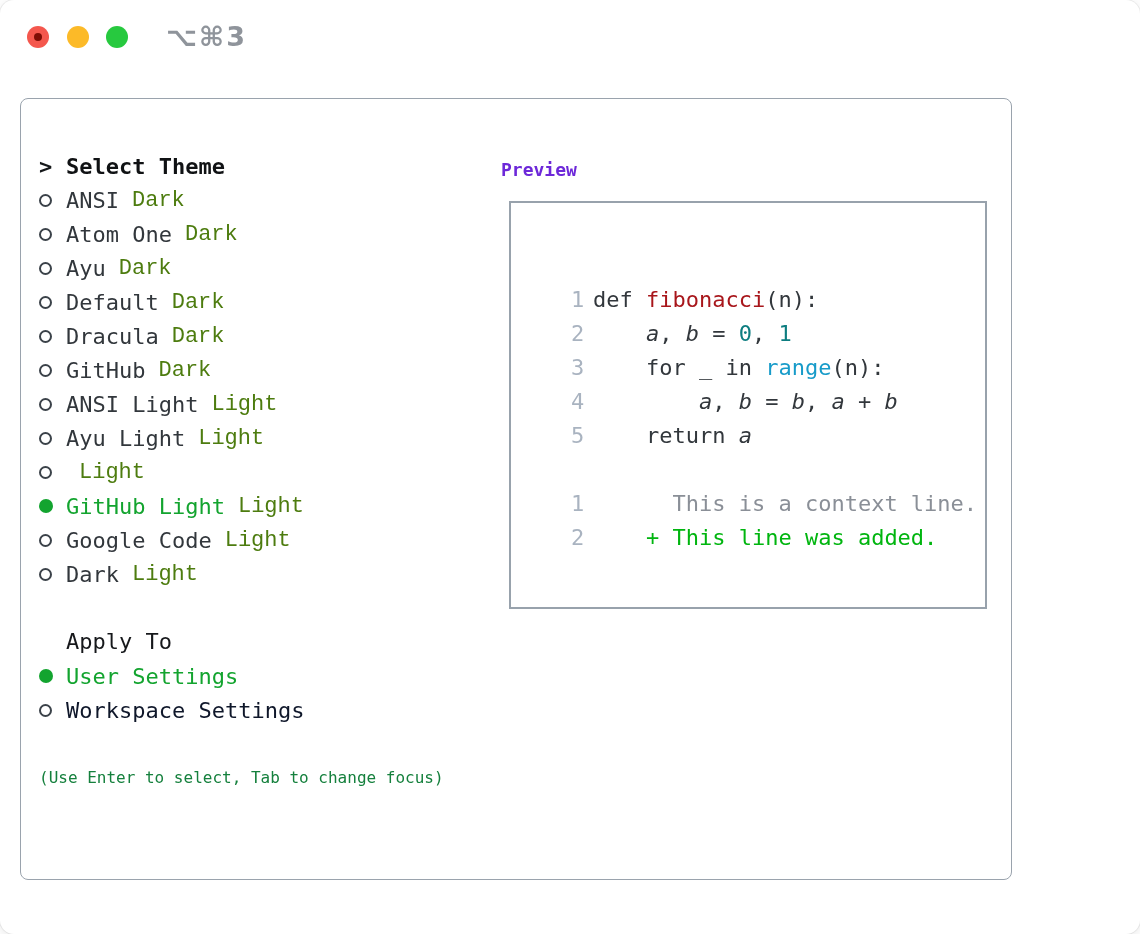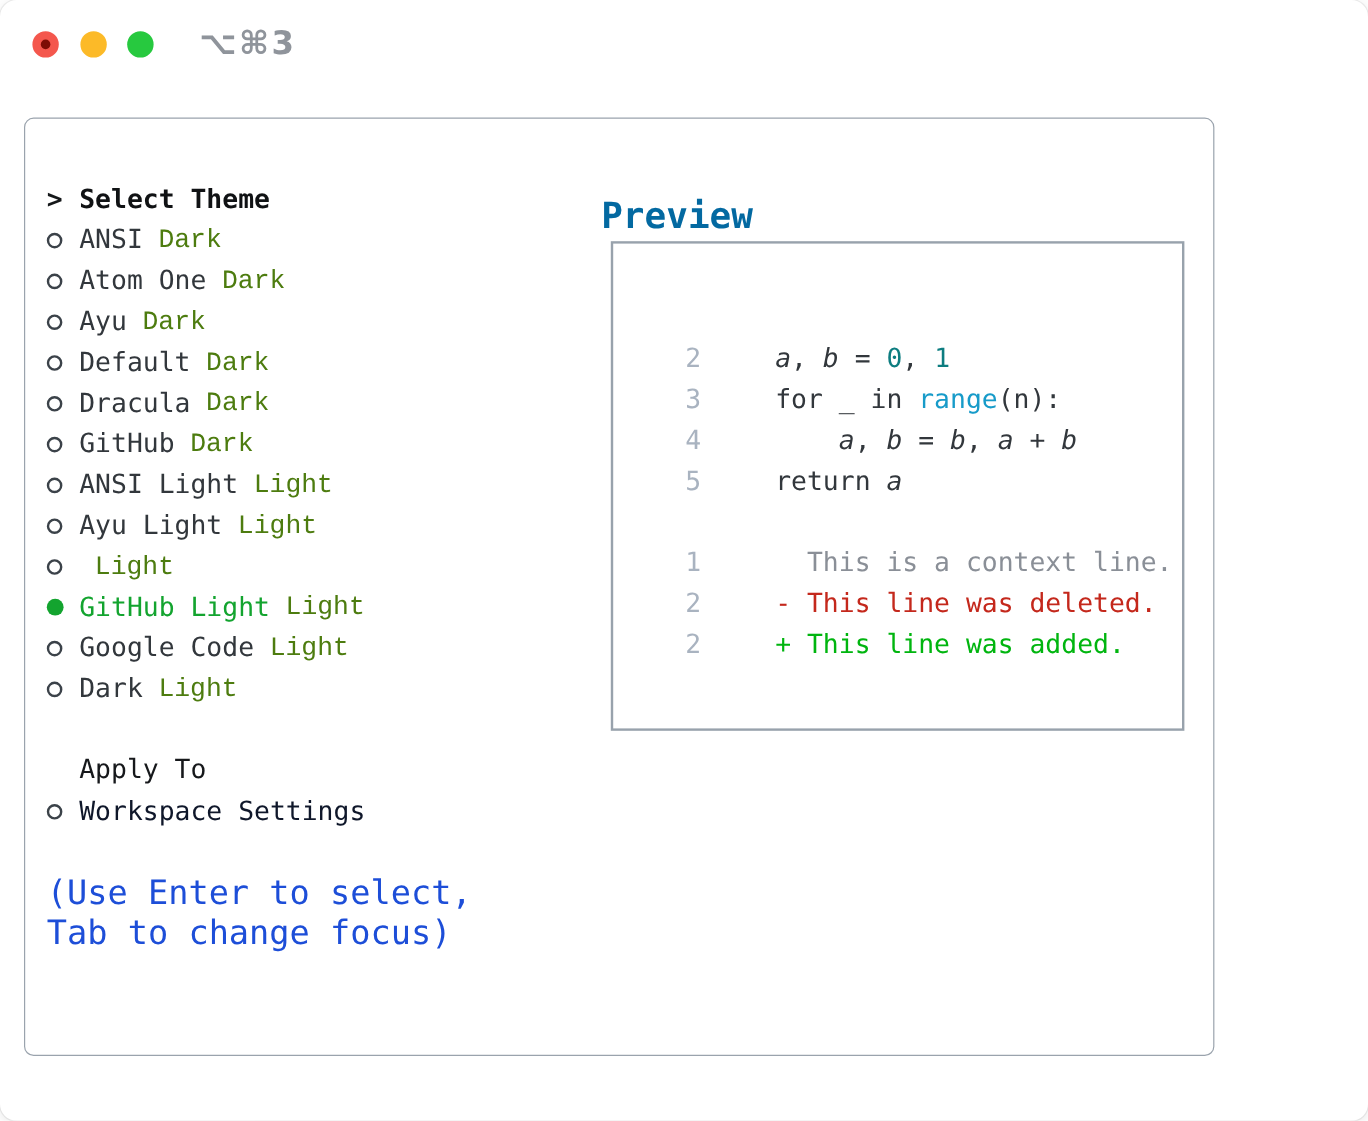--- a/index.html
+++ b/index.html
@@ -47,28 +47,28 @@
     background:#13a42f; display:inline-block; border:none;
   }
   .item-name { color:#32373c;text-align:right; }
   .item-name.sel { color:#13a42f; }
   .item-variant { color:#4d7c0f; margin-left:13px;font-family:Liberation Mono, monospace; }
   .spacer { height:34px; }
   .apply-title { color:#16181b; margin-left:27px; height:34px; line-height:34px; }
   .opt-label { color:#0f172a; }
   .opt-label.sel { color:#13a42f; }
   .help {
-    margin-top:34px; width:420px; color:#1d4ed8;
-    font-size:28px; line-height:34px;
+    margin-top:34px; width:420px; color:#15803d;
+    font-size:16px; line-height:34px;
   }
 
   
   .preview-title {
-    position:absolute; left:480px; top:65px; height:34px; line-height:34px;
-    font-size:30px; font-weight:bold; color:#0369a1;
+    position:absolute; left:480px; top:54px; height:34px; line-height:34px;
+    font-size:18px; font-weight:bold; color:#6d28d9;
   }
   .preview-box {
     position:absolute; left:488px; top:102px; width:478px; height:408px;
     border:2px solid #98a2ac; background:#ffffff;
     padding:46px 0 0 7px; overflow:hidden;
   }
   .cl { height:34px; line-height:34px; font-size:22px; white-space:pre; }
   .ln { display:inline-block; width:22px; color:#a9b3c0; }
 
   .s-plain    { color:#32373c; }
@@ -173,34 +173,41 @@
     <span class="item-name">Dark</span>
     <span class="item-variant">Light</span>
   </div>
 </div>
 
       <div class="spacer"></div>
 
       <div class="apply-title">Apply To</div>
 
       <div id="apply-options">
+  <div class="row">
+    <span class="marker-col"><span class="dot-selected"></span></span>
+    <span class="opt-label sel">User Settings</span>
+  </div>
 
   <div class="row">
     <span class="marker-col"><span class="ring"></span></span>
     <span class="opt-label">Workspace Settings</span>
   </div>
 </div>
 
       <div class="help">(Use Enter to select, Tab to change focus)</div>
     </div>
 
     <div class="preview-title">Preview</div>
 
     <div class="preview-box">
       <div id="code-lines">
+  <div class="cl">
+    <span class="ln">1</span><span class="code-segs"><span class="s-plain">def </span><span class="s-function">fibonacci</span><span class="s-plain">(n):</span></span>
+  </div>
 
   <div class="cl">
     <span class="ln">2</span><span class="code-segs"><span class="s-plain">    </span><span class="s-variable">a</span><span class="s-plain">, </span><span class="s-variable">b</span><span class="s-plain"> = </span><span class="s-number">0</span><span class="s-plain">, </span><span class="s-number">1</span></span>
   </div>
 
   <div class="cl">
     <span class="ln">3</span><span class="code-segs"><span class="s-plain">    for _ in </span><span class="s-builtin">range</span><span class="s-plain">(n):</span></span>
   </div>
 
   <div class="cl">
@@ -212,23 +219,20 @@
   </div>
 
   <div class="cl">
     <span class="ln"></span><span class="code-segs"></span>
   </div>
 
   <div class="cl">
     <span class="ln">1</span><span class="code-segs"><span class="s-context">      This is a context line.</span></span>
   </div>
 
-  <div class="cl">
-    <span class="ln">2</span><span class="code-segs"><span class="s-deleted">    - This line was deleted.</span></span>
-  </div>
 
   <div class="cl">
     <span class="ln">2</span><span class="code-segs"><span class="s-added">    + This line was added.</span></span>
   </div>
 </div>
     </div>
 
   </div>
 </div>
 

